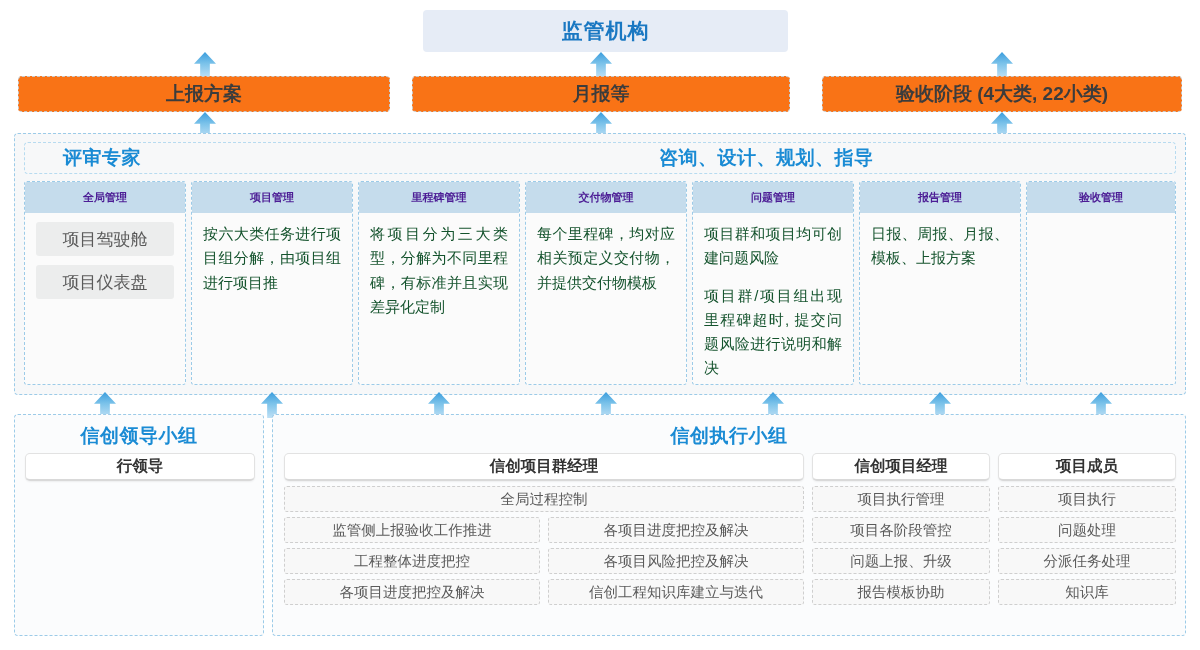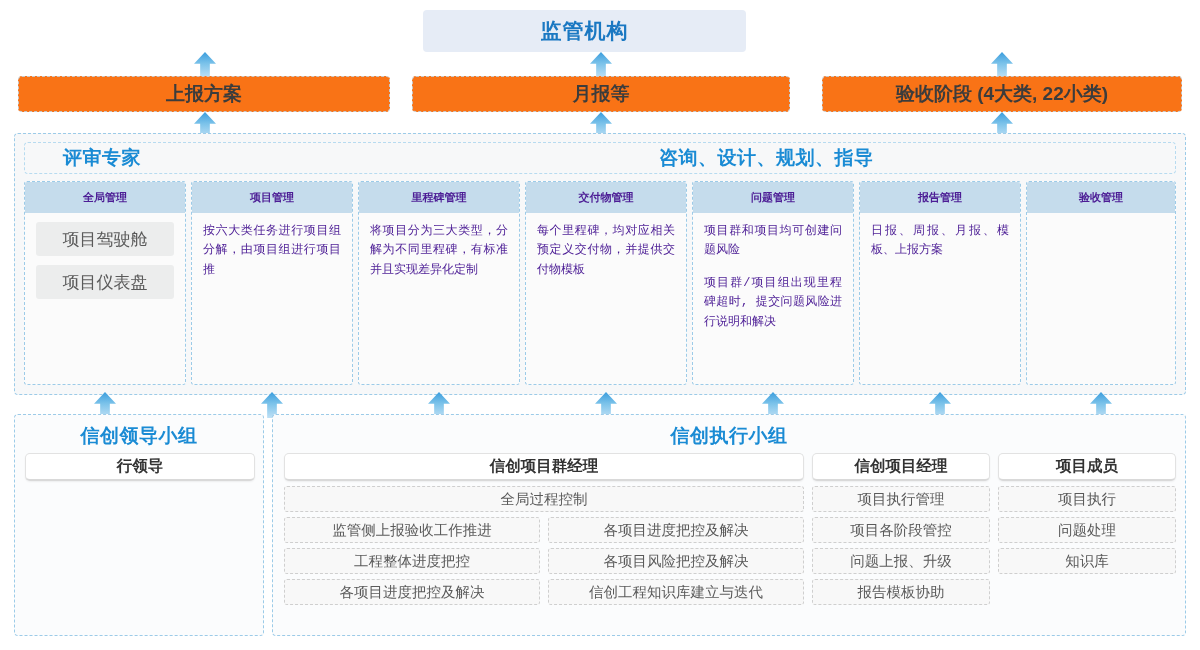--- a/index.html
+++ b/index.html
@@ -17,21 +17,21 @@
     position: absolute;
     width: 22px; height: 26px;
     background: linear-gradient(to bottom, #3b9ddd 0%, #7cc3ea 45%, #bfe0f5 100%);
     clip-path: polygon(50% 0%, 100% 45%, 72% 45%, 72% 100%, 28% 100%, 28% 45%, 0% 45%);
   }
 
   
   .top-banner {
     position: absolute;
     left: 423px; top: 10px;
-    width: 323px; height: 42px;
+    width: 365px; height: 42px;
     background: #e6ecf6;
     border-radius: 4px;
     display: flex; align-items: center; justify-content: center;
     font-size: 21px; font-weight: bold; color: #1a78c2;
     letter-spacing: 1px;
   }
 
   
   .row2 { position: absolute; left: 0; top: 76px; width: 1200px; height: 36px; }
   .dashed-box {
@@ -81,24 +81,23 @@
     overflow: hidden;
   }
   .card-head {
     height: 31px;
     background: #c5dcec;
     display: flex; align-items: center; justify-content: center;
     font-size: 11px; font-weight: bold; color: #4c1d95;
   }
   .card-body { padding: 9px 11px 0 11px; }
   .card-text {
-    font-size: 12px; line-height: 1.62; color: #4c1d95;
+    font-size: 15px; line-height: 1.62; color: #14532d;
     text-align: justify; text-align-last: left;
     margin-bottom: 13px;
-    font-family: Liberation Mono, monospace;
   }
   .pill {
     background: #eceded;
     border-radius: 3px;
     height: 34px;
     display: flex; align-items: center; justify-content: center;
     font-size: 17px; color: #5a5a5a;
     margin-bottom: 9px;
   }
 
@@ -281,18 +280,19 @@
         <div class="cell">问题上报、升级</div>
         <div class="cell">报告模板协助</div>
       </div>
     </div>
 
     <div class="br-col">
       <div class="col-head">项目成员</div>
       <div class="stack">
         <div class="cell">项目执行</div>
         <div class="cell">问题处理</div>
+        <div class="cell">分派任务处理</div>
         <div class="cell">知识库</div>
       </div>
     </div>
 
   </div>
 </div>
 
 </body></html>

